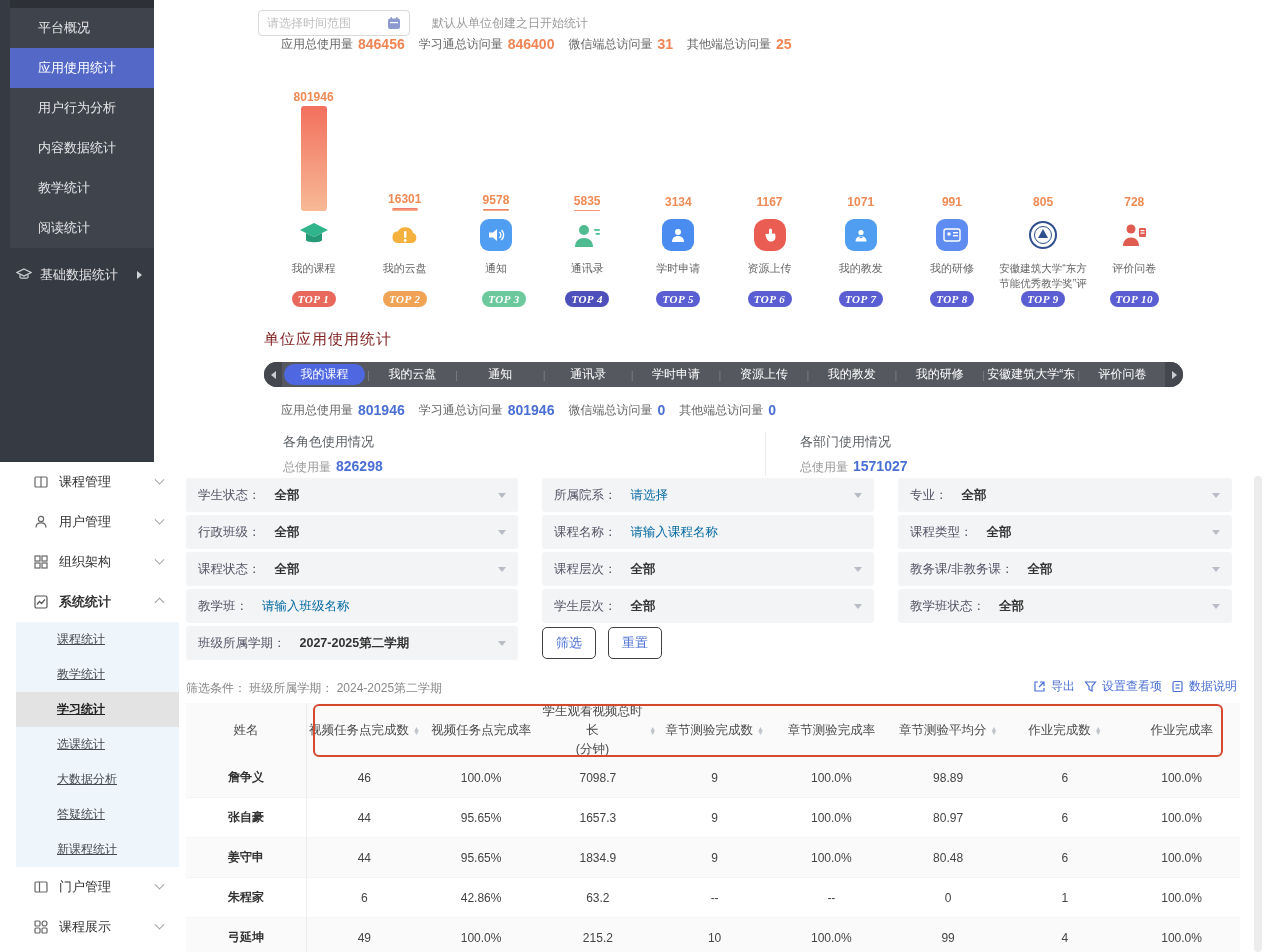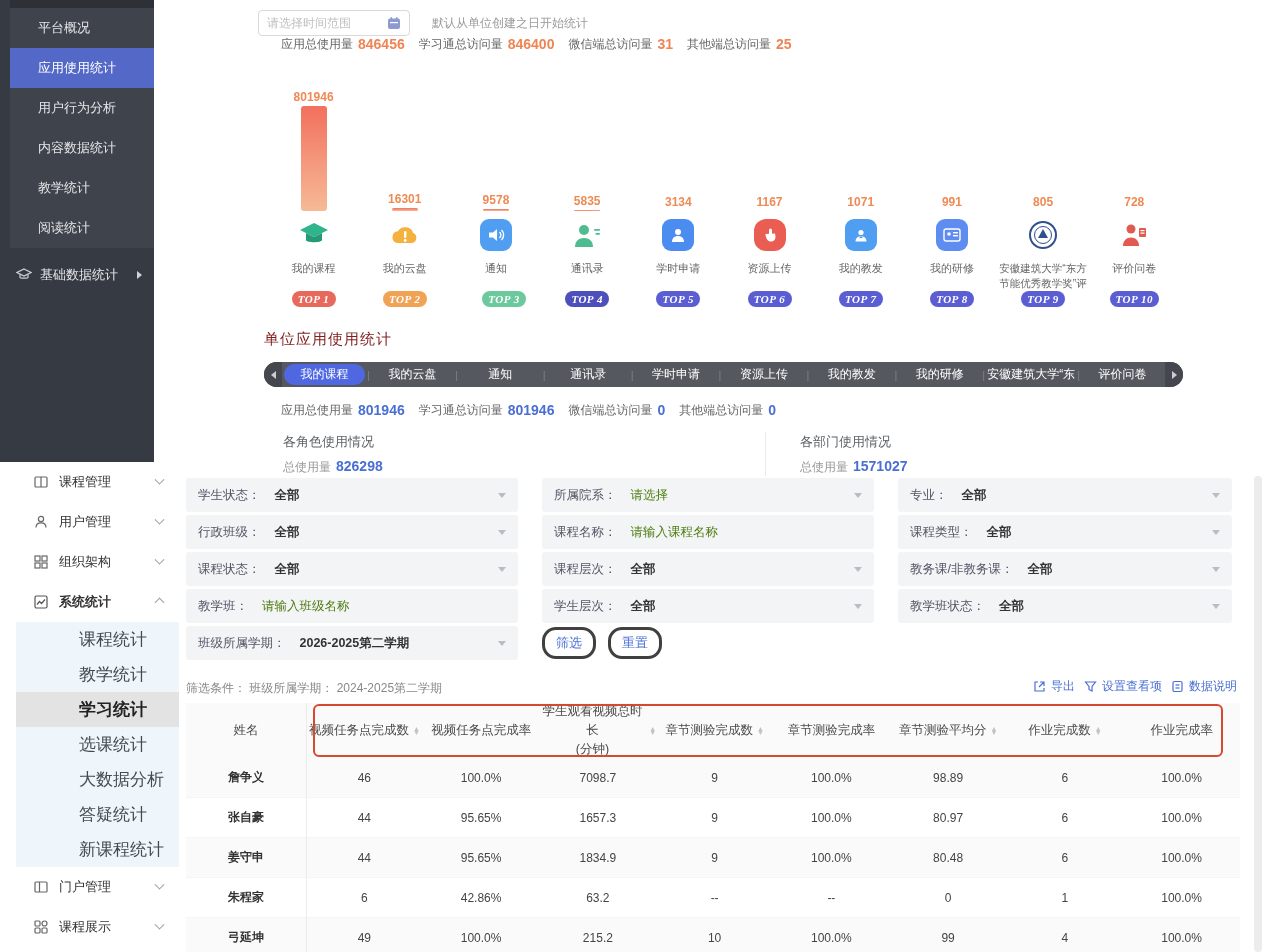--- a/index.html
+++ b/index.html
@@ -18,21 +18,21 @@
   .sb-base .cap { margin:0 8px 0 16px; display:flex; }
   .tri-r { width:0; height:0; border-top:4px solid transparent; border-bottom:4px solid transparent; border-left:5px solid #cfd2d8; margin-left:auto; margin-right:12px; }
   .sb-bottom { position:absolute; left:16px; top:462px; width:163px; height:490px; background:#fff; }
   .sb-item { height:40px; display:flex; align-items:center; font-size:13px; color:#333; cursor:pointer; }
   .sb-item .ic { margin:0 10px 0 17px; display:flex; width:16px; justify-content:center; }
   .sb-item.bold { font-weight:bold; }
   .chev { width:7px; height:7px; border-right:1.5px solid #9aa0a6; border-bottom:1.5px solid #9aa0a6; margin-left:auto; margin-right:16px; }
   .chev.down { transform:rotate(45deg) translate(-2px,-2px); }
   .chev.up { transform:rotate(-135deg); }
   .sb-sub { background:#eef6fb; }
-  .sb-sub-item { height:35px; line-height:35px; padding-left:63px; font-size:17px; color:#454a50; cursor:pointer; }
+  .sb-sub-item { height:35px; line-height:35px; padding-left:41px; font-size:12px; color:#454a50; cursor:pointer;text-decoration:underline; }
   .sb-sub-item.sel { background:#e3e3e3; color:#222; font-weight:bold; }
 
   
   .date-input { position:absolute; left:258px; top:10px; width:152px; height:26px; border:1px solid #d9d9d9; border-radius:4px; background:#fff; display:flex; align-items:center; padding:0 8px; cursor:pointer; }
   .date-input .ph { font-size:12px; color:#bfbfbf; }
   .date-input svg { margin-left:auto; }
   .date-hint { position:absolute; left:432px; top:10px; height:26px; line-height:26px; font-size:12px; color:#999; }
 
   .stats-line { position:absolute; height:20px; display:flex; align-items:flex-start; font-size:12px; color:#666; }
   .stats-line .num { font-size:14px; font-weight:bold; margin:0 14px 0 5px; }
@@ -65,24 +65,24 @@
   .panel-line .num { font-size:14px; font-weight:bold; color:#4a6fd4; margin-left:5px; }
   .panel-l { position:absolute; left:283px; top:433px; }
   .panel-r { position:absolute; left:800px; top:433px; }
   .panel-div { position:absolute; left:765px; top:432px; width:1px; height:44px; background:#ebebeb; }
 
   
   .filters { position:absolute; left:186px; top:478px; width:1046px; display:grid; grid-template-columns:332px 332px 334px; column-gap:24px; row-gap:3px; }
   .field { height:34px; background:#f3f4f6; border-radius:3px; display:flex; align-items:center; padding:0 12px; font-size:12.5px; cursor:pointer; }
   .field .lab { color:#556; }
   .field .val { color:#333; margin-left:14px; font-weight:bold; }
-  .field .ph  { color:#4d7c0f; margin-left:14px; }
+  .field .ph  { color:#0369a1; margin-left:14px; }
   .tri-d { width:0; height:0; border-left:4px solid transparent; border-right:4px solid transparent; border-top:5px solid #b8bcc4; margin-left:auto; }
   .btn-cell { display:flex; align-items:center; gap:12px; }
-  .btn { width:54px; height:32px; background:#fff; border:3px solid #404040; border-radius:14px; color:#4a6fd4; font-size:13px; display:flex; align-items:center; justify-content:center; cursor:pointer; }
+  .btn { width:54px; height:32px; background:#fff; border:1px solid #404040; border-radius:5px; color:#4a6fd4; font-size:13px; display:flex; align-items:center; justify-content:center; cursor:pointer; }
 
   
   .summary { position:absolute; left:186px; top:680px; font-size:12px; color:#888; }
   .links { position:absolute; right:32px; top:678px; display:flex; gap:9px; }
   .link { display:flex; align-items:center; gap:5px; color:#4a6fd4; font-size:12px; cursor:pointer; }
 
   
   .table { position:absolute; left:186px; top:703px; width:1054px; }
   .thead { display:flex; background:#fafafa; height:55px; align-items:center; }
   .th { flex:1; text-align:center; font-size:12.5px; color:#4a4a4a; display:flex; align-items:center; justify-content:center; line-height:1.5; }
@@ -492,21 +492,21 @@
         <span class="tri-d"></span>
       </div>
     <div class="field">
         <span class="lab">教学班状态：</span>
         <span class="val">全部</span>
         <span class="tri-d"></span>
       </div>
 
     <div class="field">
         <span class="lab">班级所属学期：</span>
-        <span class="val">2026-2025第二学期</span>
+        <span class="val">2027-2025第二学期</span>
         <span class="tri-d"></span>
       </div>
     <div class="btn-cell">
       <div class="btn">筛选</div>
       <div class="btn">重置</div>
     </div>
     <div></div>
   </div>
 
   <div class="summary">筛选条件： 班级所属学期： 2024-2025第二学期</div>

